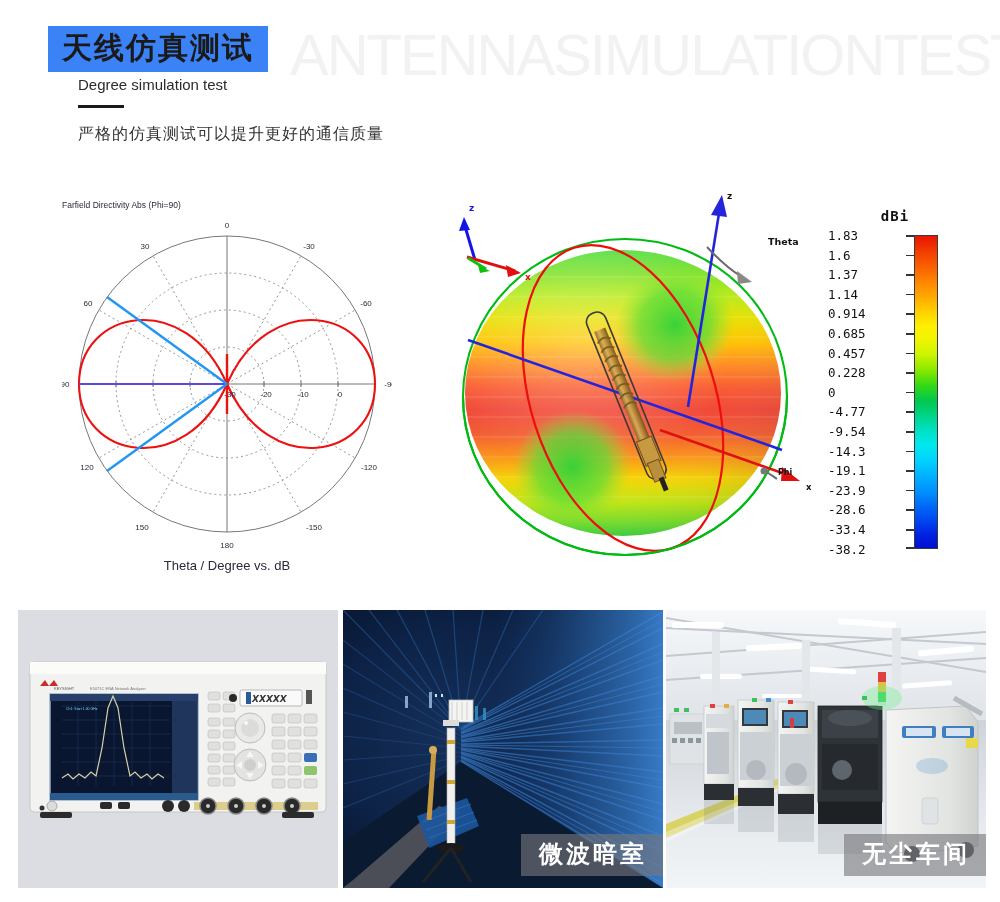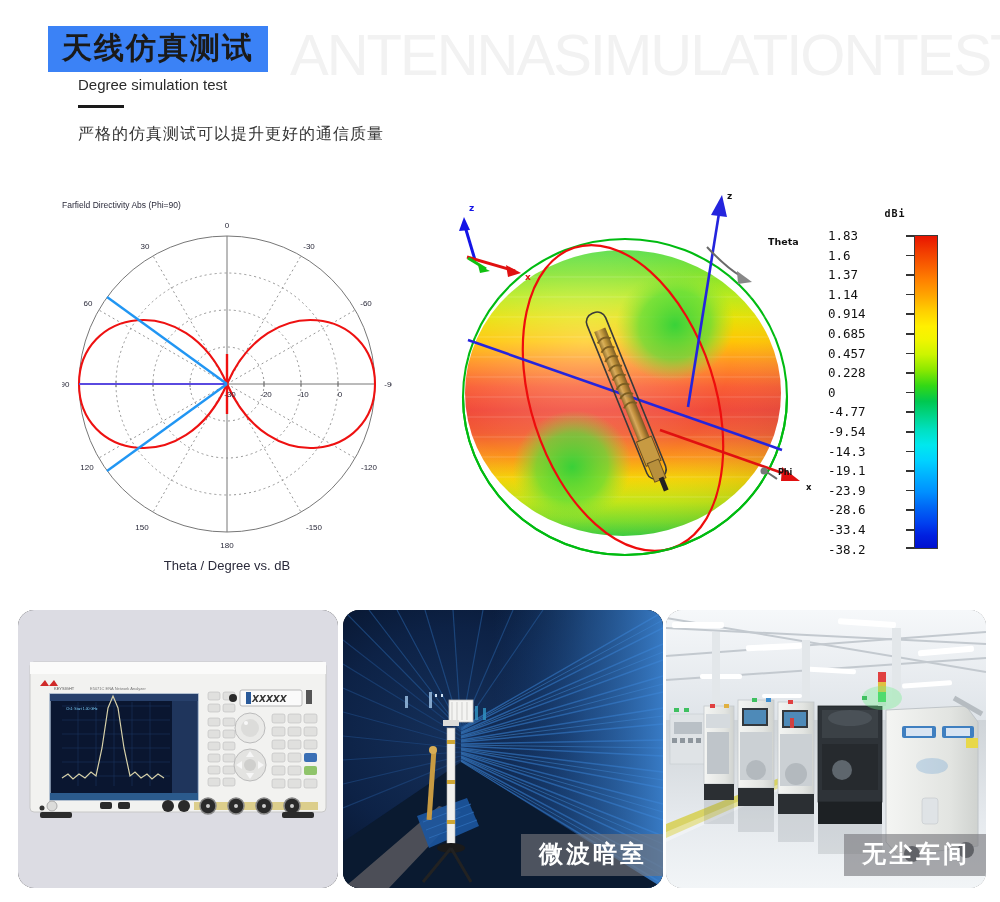--- a/index.html
+++ b/index.html
@@ -58,21 +58,21 @@
     font-size: 13px; color: #2a2a3a; font-family: "Liberation Sans", sans-serif;
   }
 
   
   .pattern3d { position: absolute; left: 420px; top: 5px; width: 420px; height: 405px; }
 
   
   .cbar-wrap { position: absolute; left: 828px; top: 28px; width: 140px; height: 365px; }
   .cbar-title {
     position: absolute; left: 24px; top: 0; width: 86px; text-align: center;
-    font-size: 10px; font-weight: bold; color: #111;
+    font-size: 14px; font-weight: bold; color: #111;
     font-family: "DejaVu Sans Mono", monospace; letter-spacing: 1px;
   }
   .cbar-ticks {
     position: absolute; left: 0px; top: 22px; width: 78px;
     font-size: 12.5px; color: #111; font-family: "DejaVu Sans Mono", monospace;
     text-align: left; line-height: 1;
   }
   .cbar-ticks div { height: 19.6px; line-height: 12px; }
   .cbar-bar {
     position: absolute; left: 86px; top: 27px; width: 24px; height: 314px;
@@ -88,21 +88,20 @@
   .cbar-tickmarks { position: absolute; left: 78px; top: 27px; width: 9px; height: 314px; }
   .cbar-tickmarks i {
     position: absolute; left: 0; width: 9px; height: 1.6px; background: #333; display:block;
   }
 
   
   .panels { position: absolute; left: 0; top: 610px; width: 1000px; height: 280px; }
   .panel {
     position: absolute; top: 0; width: 320px; height: 278px; overflow: hidden;
     background: #222;
-    border-radius: 16px;
   }
   .panel.p1 { left: 18px; }
   .panel.p2 { left: 343px; }
   .panel.p3 { left: 666px; }
   .cap {
     position: absolute; right: 0; bottom: 12px;
     background: rgba(120,120,125,0.62);
     color: #ffffff; font-size: 24px; font-weight: bold;
     padding: 7px 16px 9px 18px; letter-spacing: 3px;
     font-family: "DejaVu Sans", sans-serif; line-height: 26px;

